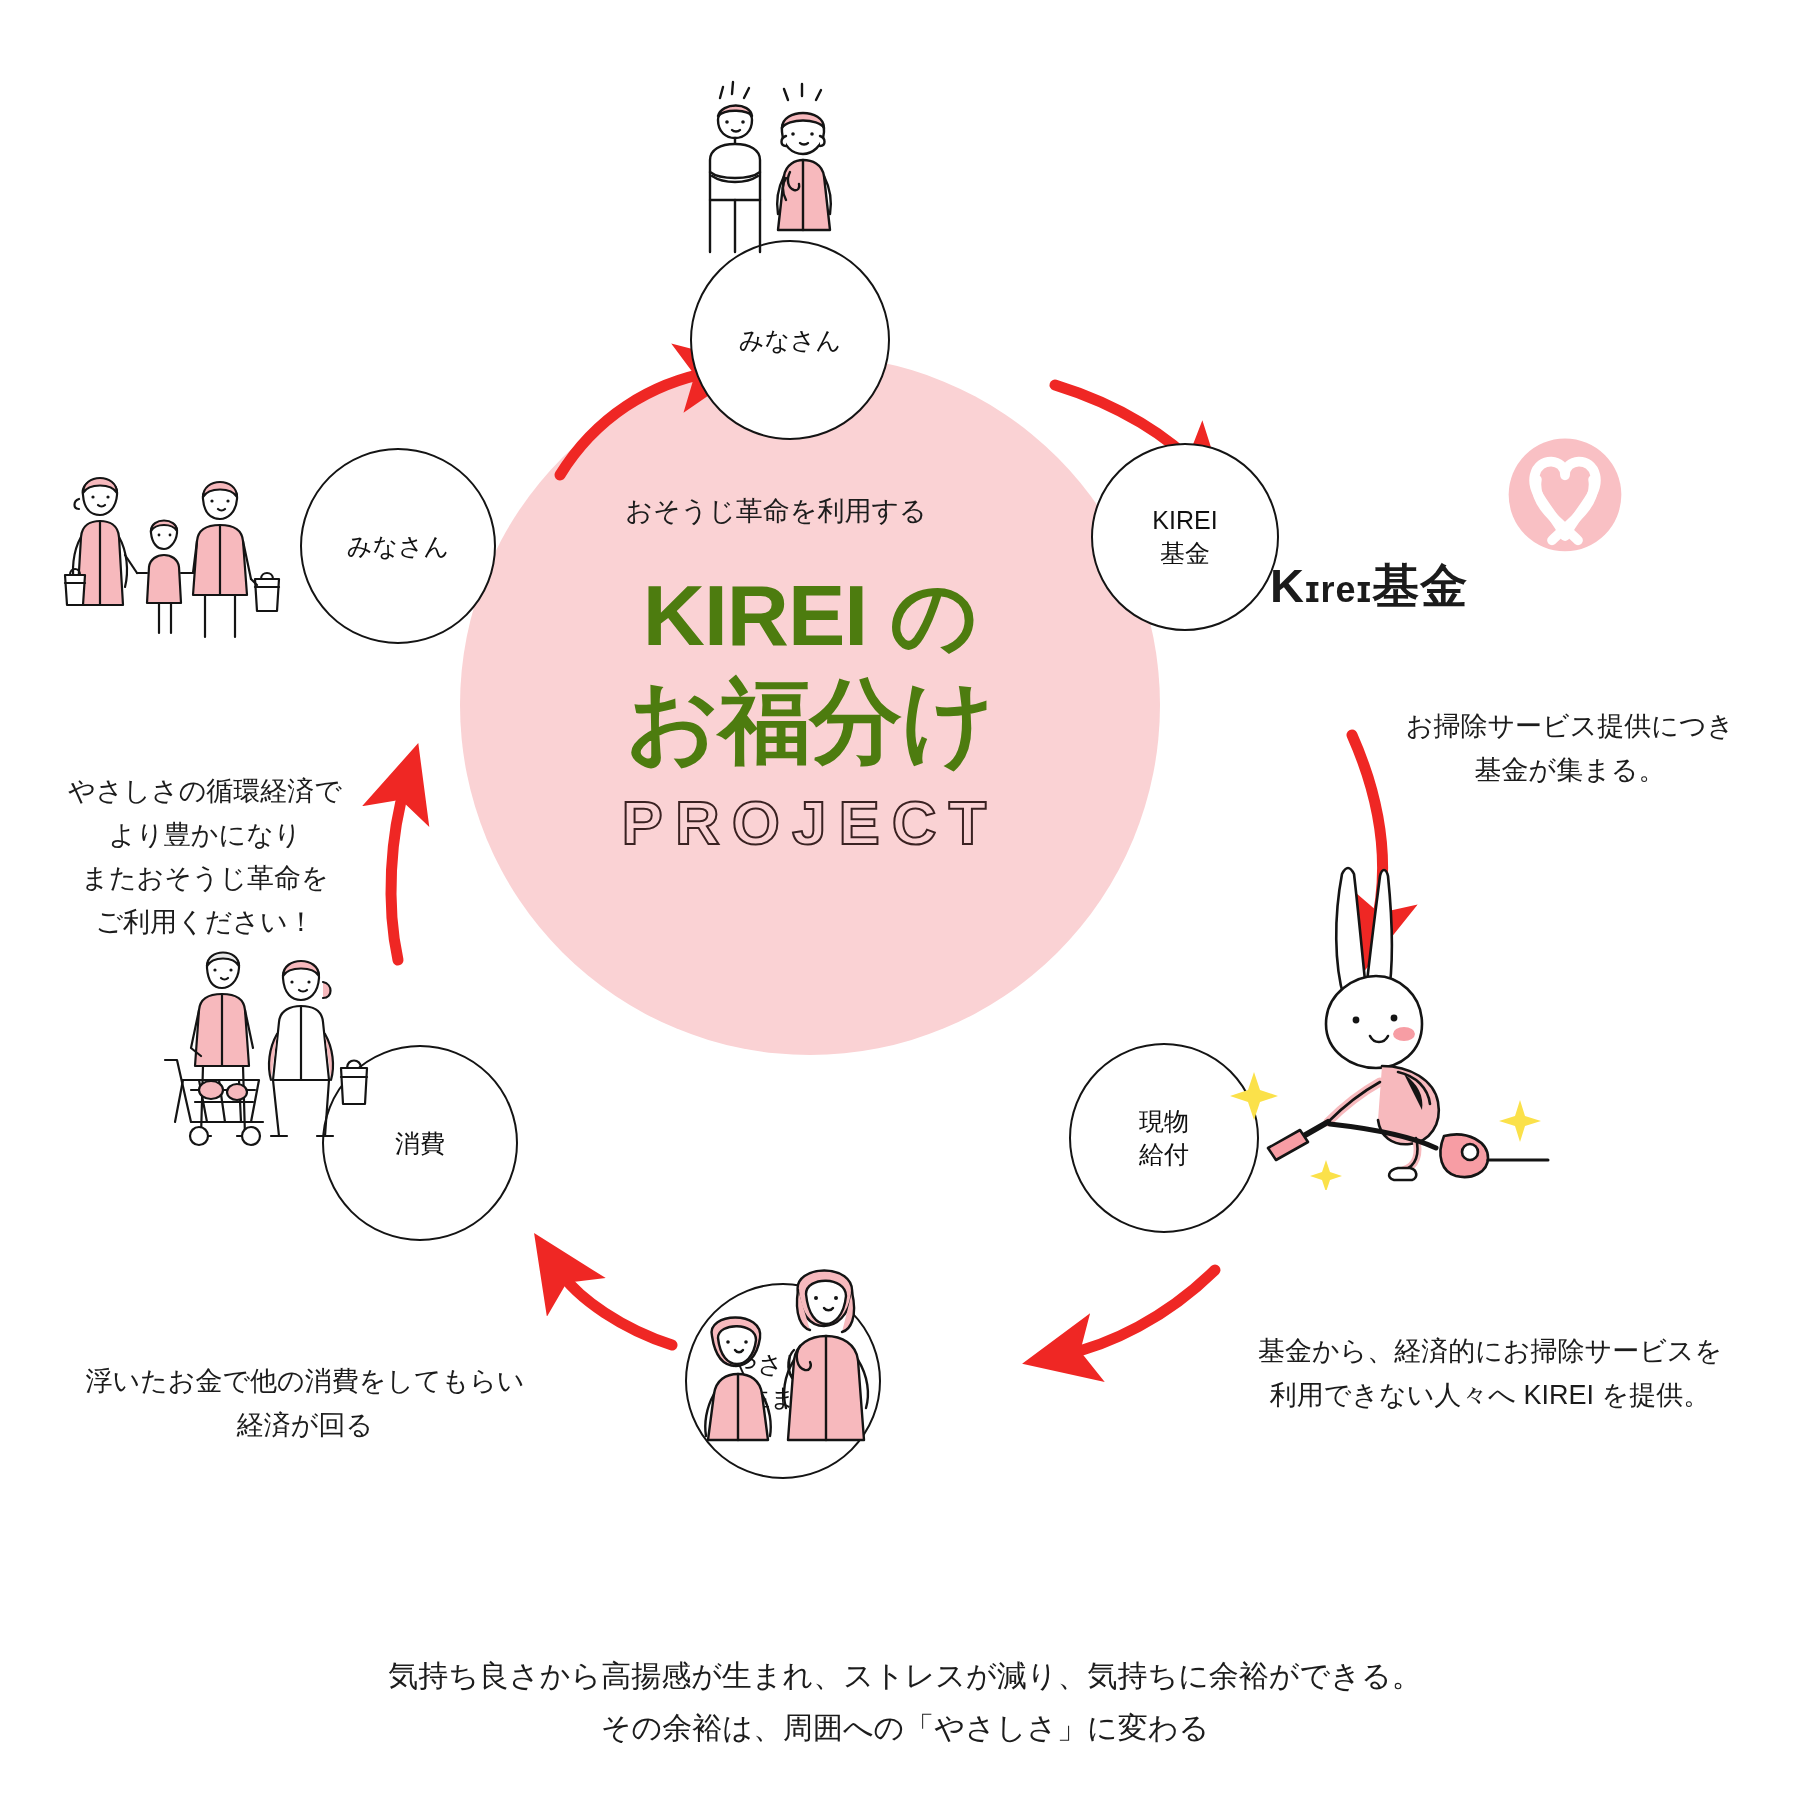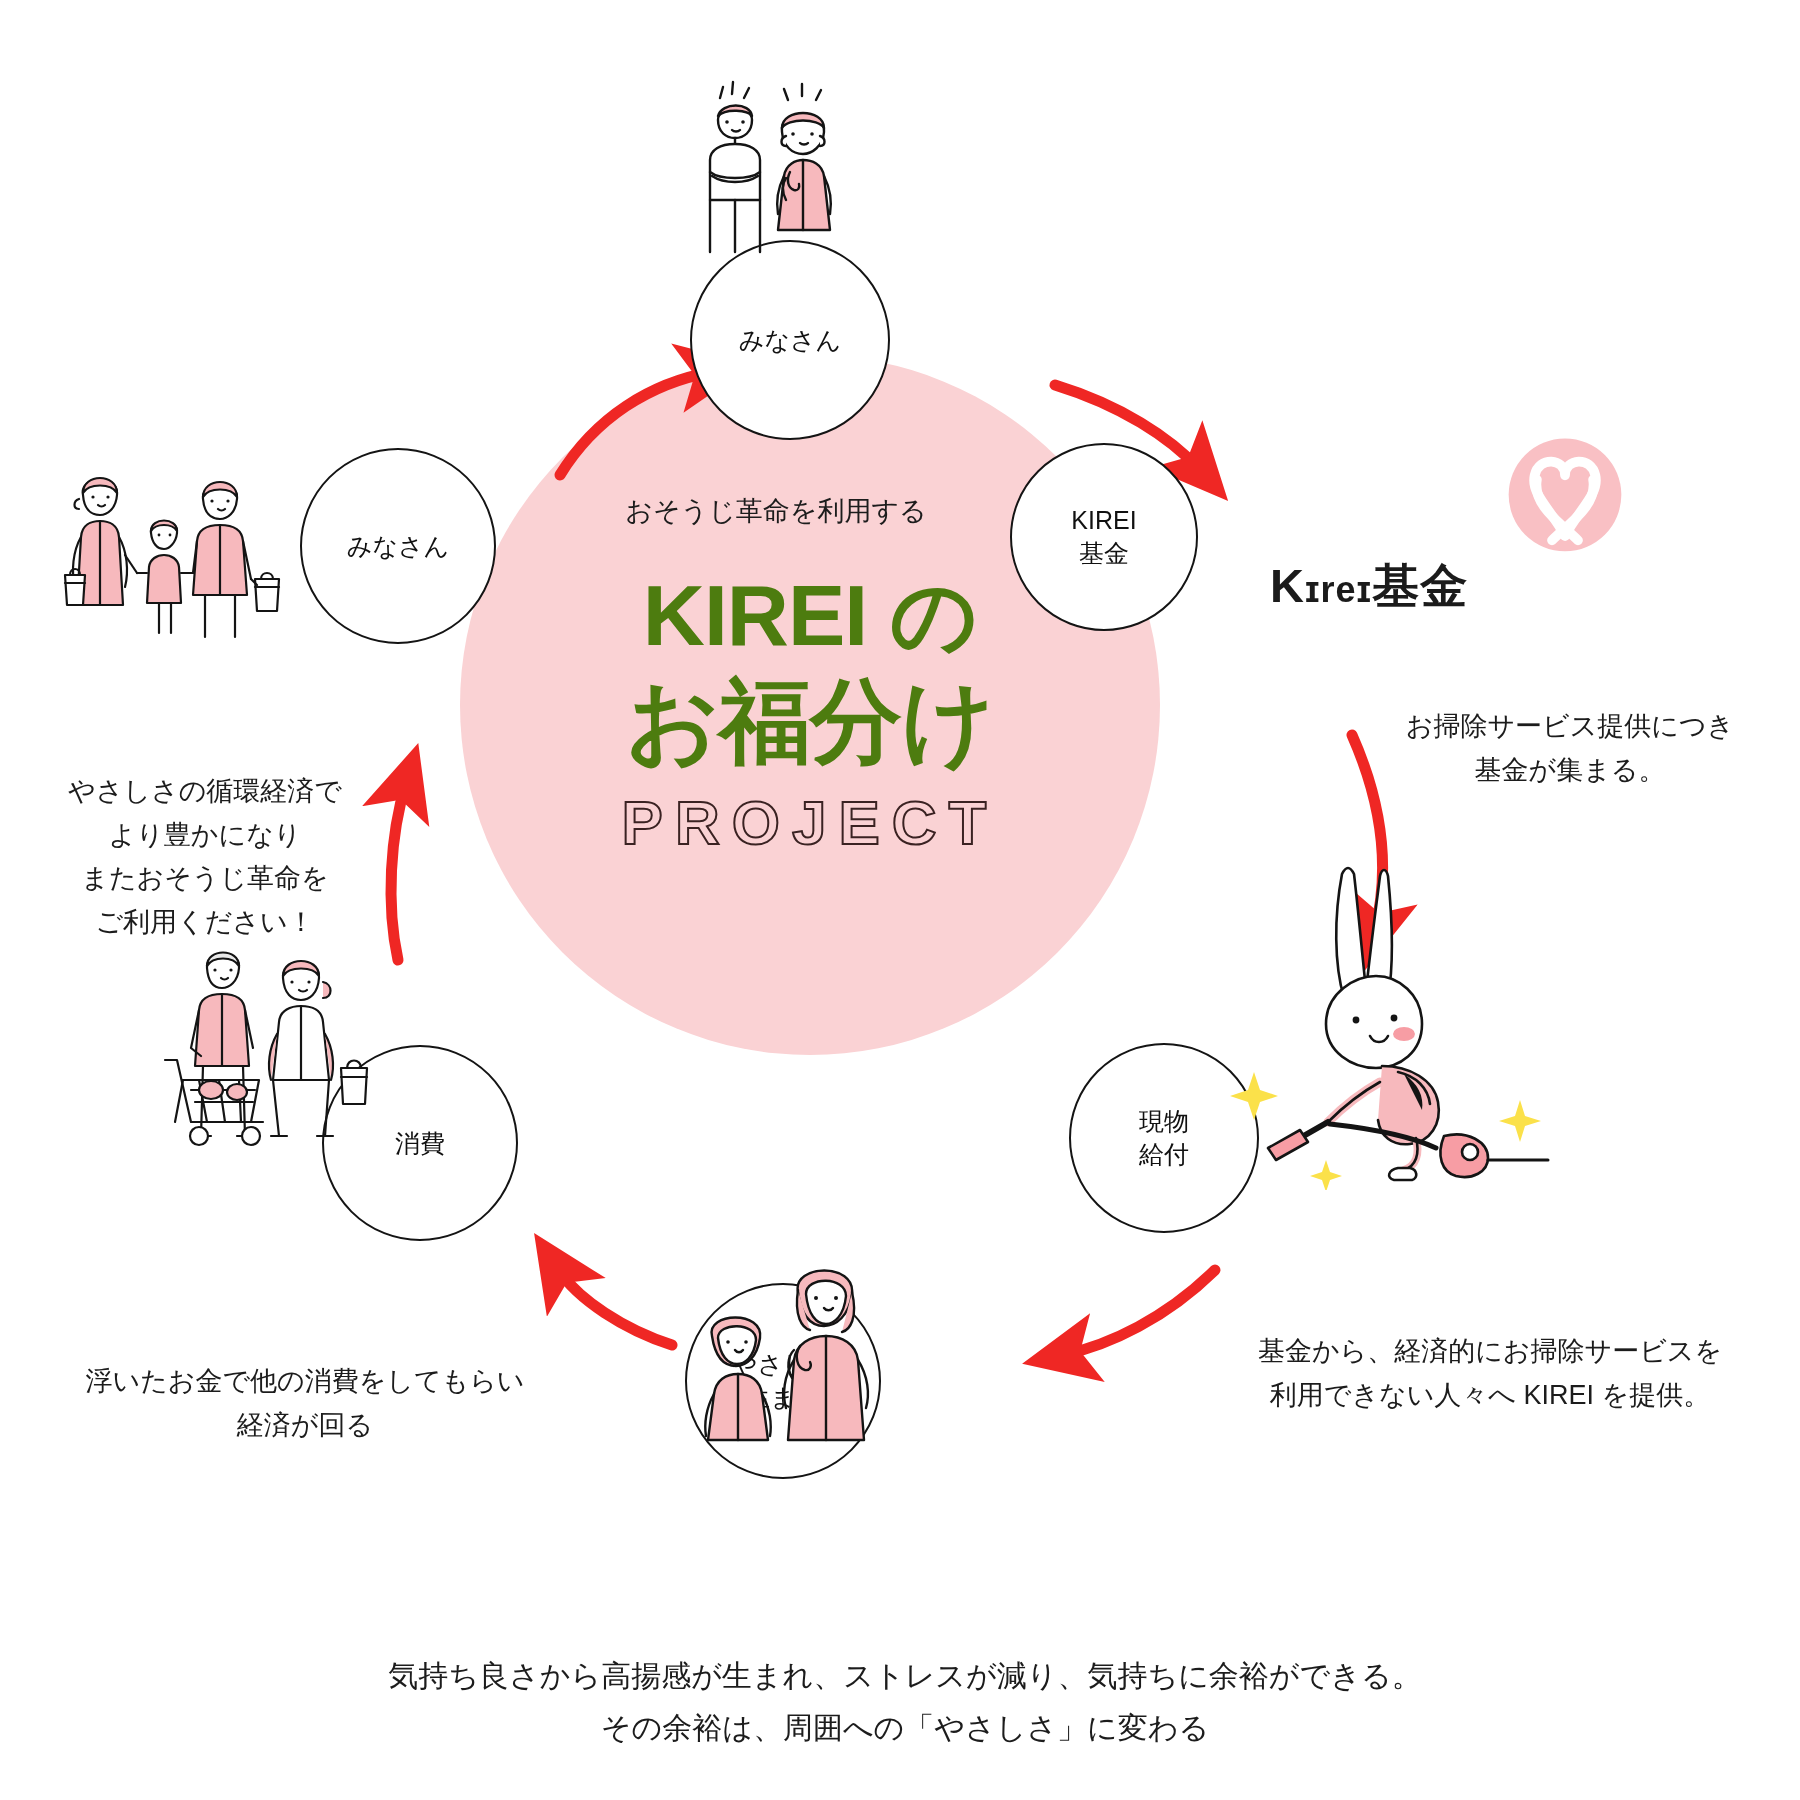--- a/index.html
+++ b/index.html
@@ -40,21 +40,21 @@
     position:absolute;border-radius:50%;
     background:#ffffff;border:2.2px solid #141414;
     display:flex;align-items:center;justify-content:center;
     text-align:center;line-height:1.32;
     font-size:25px;color:#111;z-index:7;box-sizing:border-box;
   }
   .node span{display:block;}
 
   .node-minasan-top{left:690px;top:240px;width:200px;height:200px;}
   .node-minasan-left{left:300px;top:448px;width:196px;height:196px;}
-  .node-kikin{left:1010px;top:443px;width:188px;height:188px;}
+  .node-kikin{left:1091px;top:443px;width:188px;height:188px;}
   .node-genbutsu{left:1069px;top:1043px;width:190px;height:190px;}
   .node-yasashisa{left:685px;top:1283px;width:196px;height:196px;}
   .node-shohi{left:322px;top:1045px;width:196px;height:196px;}
 
   
   .cap{
     position:absolute;text-align:center;font-size:27px;
     line-height:1.62;color:#1c1c1c;z-index:6;white-space:pre-line;
   }
   .cap-top{left:536px;top:490px;width:480px;}

